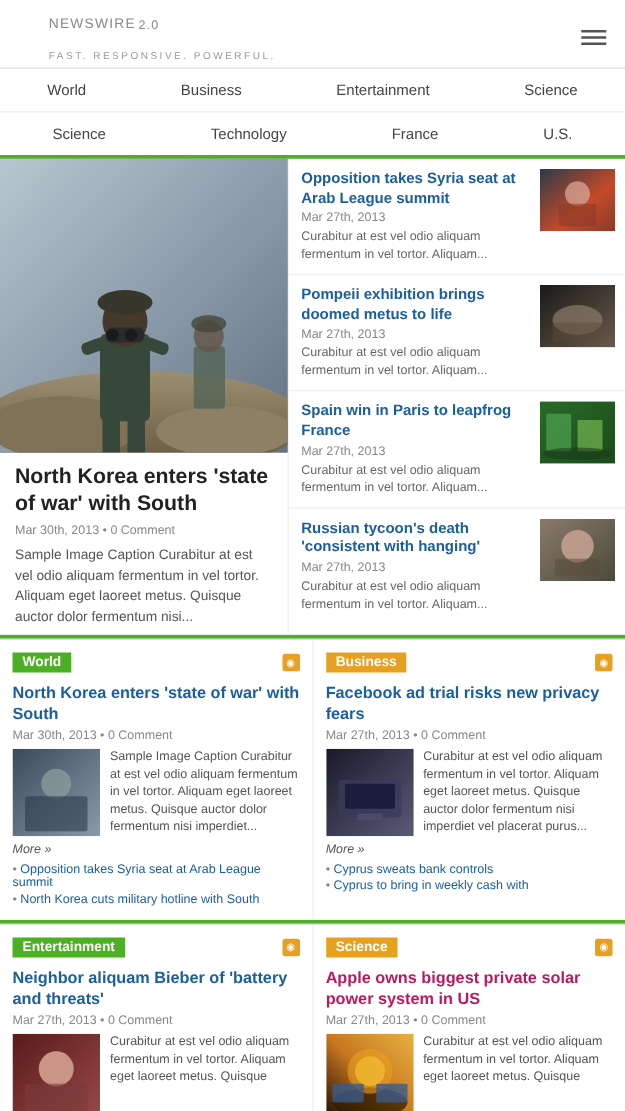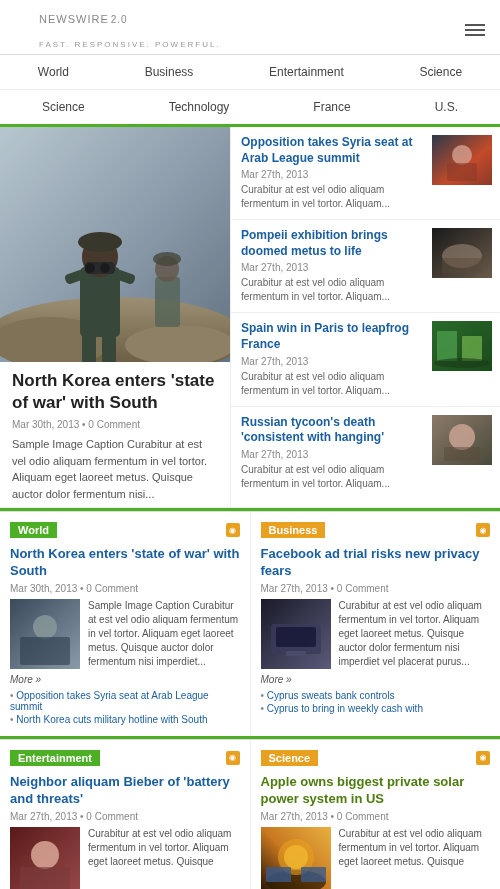--- a/index.html
+++ b/index.html
@@ -366,21 +366,21 @@
       <div class="sec-desc">Curabitur at est vel odio aliquam fermentum in vel tortor. Aliquam eget laoreet metus. Quisque</div>
     </div>
   </div>
 
   <div class="section-col">
     <div class="section-header">
       <span class="section-label science">Science</span>
       <div class="rss-icon"></div>
     </div>
     <div class="sec-title">
-      <a style="color:#4d7c0f;text-decoration:none;text-align:right;">Apple owns biggest private solar power system in US</a>
+      <a style="color:#be185d;text-decoration:none;text-align:right;">Apple owns biggest private solar power system in US</a>
     </div>
     <div class="sec-meta">
       <span>Mar 27th, 2013</span> • <span>0 Comment</span>
     </div>
     <div class="sec-content">
       <div class="sec-img">
         <svg width="70" height="70">
           <defs>
             <linearGradient id="sg" x1="0%" y1="100%" x2="100%" y2="0%">
               <stop offset="0%" style="stop-color:#1a0a00"></stop>

